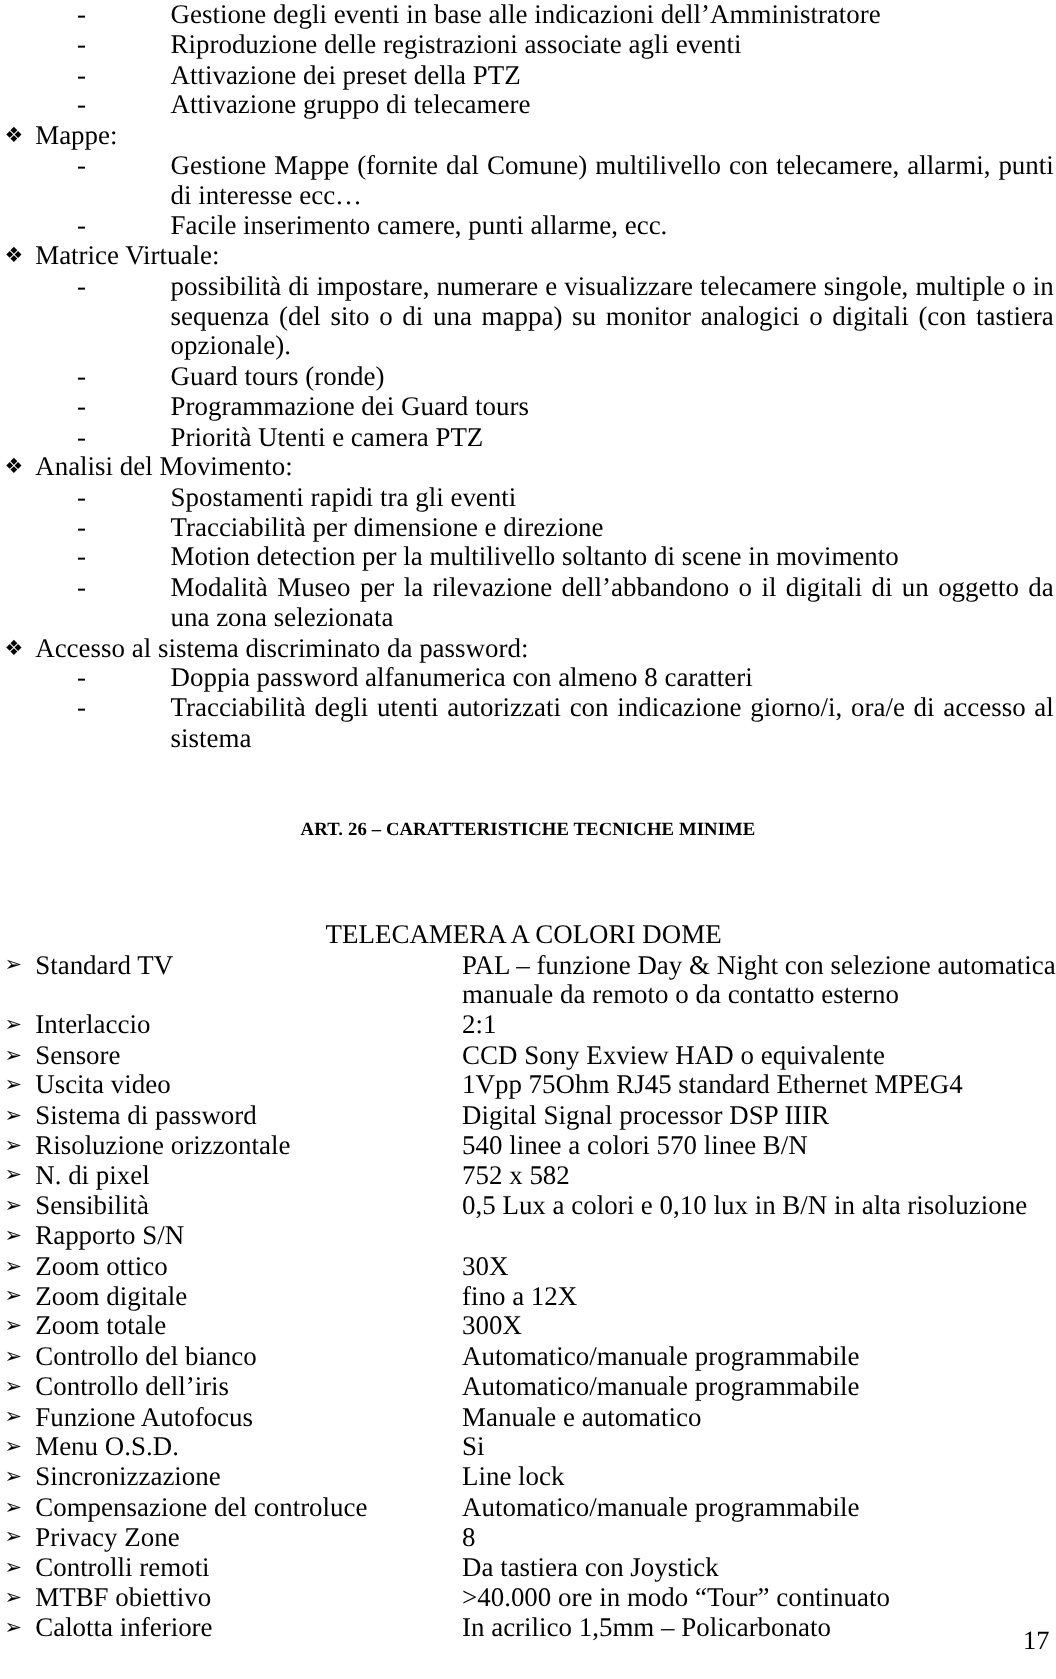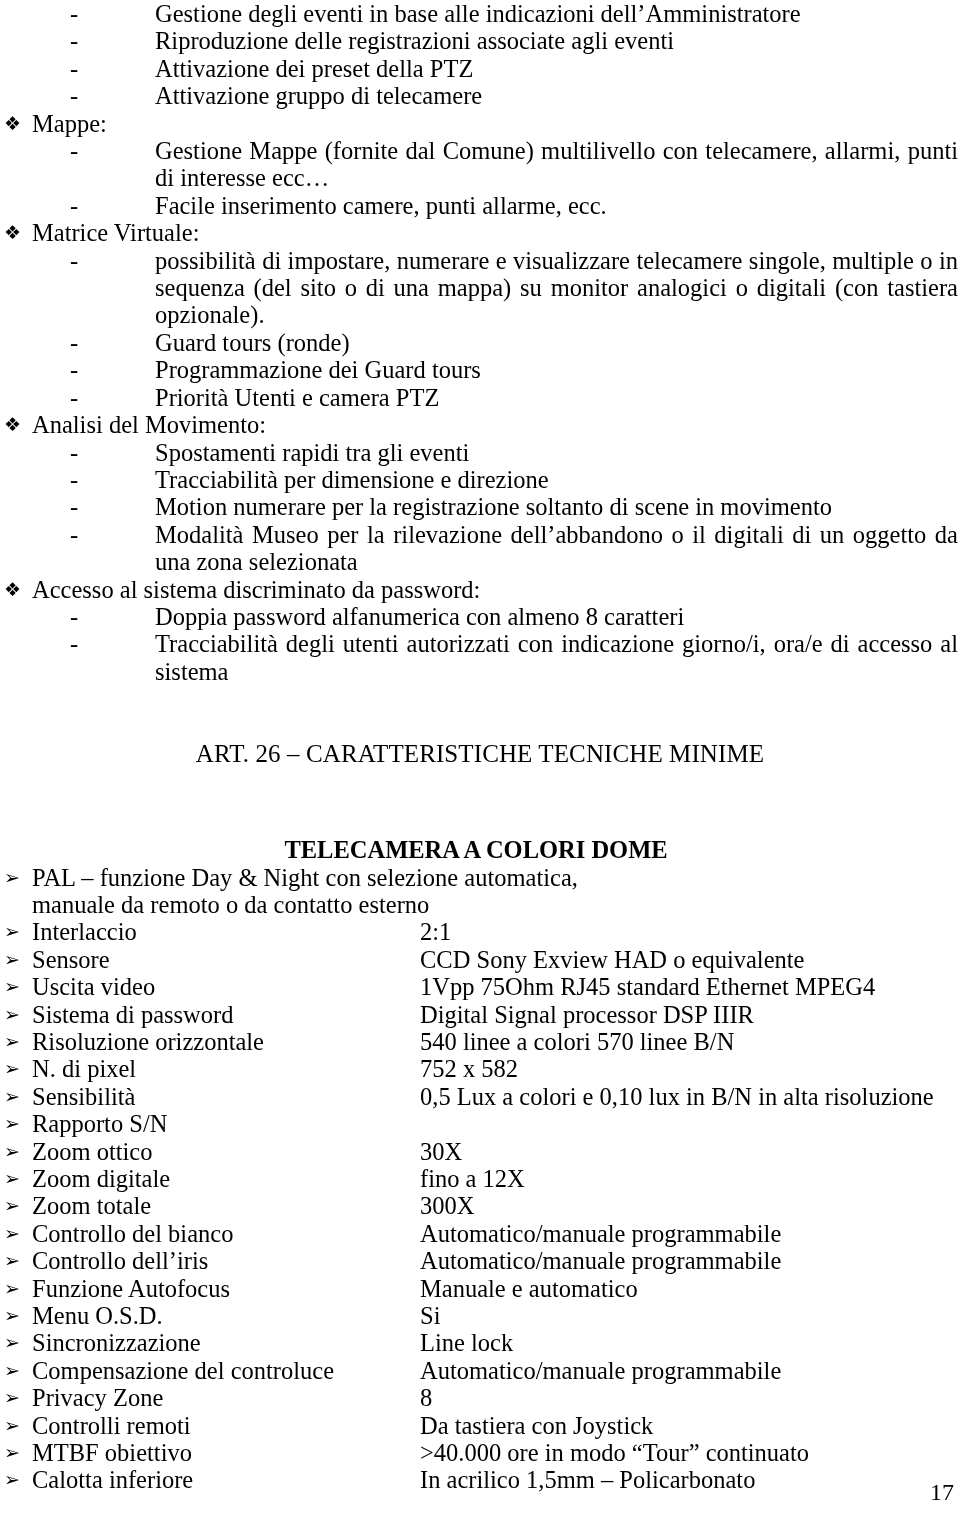--- a/index.html
+++ b/index.html
@@ -64,29 +64,29 @@
     text-align-last: left;
     padding-right: 2px;
     font-family: Liberation Serif, serif;
   }
   .lvl-dash > .txt { display: block; }
 
   
   .heading-center {
     margin: 0;
     text-align: center;
+    font-weight: bold;
+    font-size: 17px;
+    line-height: 27.4px;
+    letter-spacing: 0.1px;
+  }
+  .heading-sub {
+    margin: 0;
+    text-align: center;
     font-weight: normal;
-    font-size: 25px;
-    line-height: 27.4px;
-    letter-spacing: 0.1px;
-  }
-  .heading-sub {
-    margin: 0;
-    text-align: center;
-    font-weight: bold;
     font-size: 24.5px;
     line-height: 27.4px;
     padding-right: 8px;
   }
 
   .spacer-27 { height: 27.4px; }
   .spacer-14 { height: 14px; }
 
   
   .spec-table {
@@ -187,21 +187,21 @@
       <div class="lvl-dash">
         <span class="marker">-</span>
         <span class="txt">Spostamenti rapidi tra gli eventi</span>
       </div>
       <div class="lvl-dash">
         <span class="marker">-</span>
         <span class="txt">Tracciabilità per dimensione e direzione</span>
       </div>
       <div class="lvl-dash">
         <span class="marker">-</span>
-        <span class="txt">Motion numerare per la registrazione soltanto di scene in movimento</span>
+        <span class="txt">Motion detection per la multilivello soltanto di scene in movimento</span>
       </div>
       <div class="lvl-dash justify">
         <span class="marker">-</span>
         <span class="txt">Modalità Museo per la rilevazione dell’abbandono o il digitali di un oggetto da una zona selezionata</span>
       </div>
       <div class="lvl-diamond"><span class="marker">❖</span><span>Accesso al sistema discriminato da password:</span></div>
       <div class="lvl-dash">
         <span class="marker">-</span>
         <span class="txt">Doppia password alfanumerica con almeno 8 caratteri</span>
       </div>
@@ -216,21 +216,21 @@
 
   <h1 class="heading-center">ART. 26 – CARATTERISTICHE TECNICHE MINIME</h1>
 
   <div class="spacer-27"></div>
   <div class="spacer-27"></div>
   <div class="spacer-14"></div>
 
   <h2 class="heading-sub">TELECAMERA A COLORI DOME</h2>
 
   <div class="spec-table" id="spec-table">
-      <div class="spec-row"><span class="marker">➢</span><span class="spec-value"><span class="vline">PAL – funzione Day &amp; Night con selezione automatica,</span><span class="vline">manuale da remoto o da contatto esterno</span></span></div>
+      <div class="spec-row"><span class="marker">➢</span><span class="spec-label">Standard TV</span><span class="spec-value"><span class="vline">PAL – funzione Day &amp; Night con selezione automatica,</span><span class="vline">manuale da remoto o da contatto esterno</span></span></div>
       <div class="spec-row"><span class="marker">➢</span><span class="spec-label">Interlaccio</span><span class="spec-value"><span class="vline">2:1</span></span></div>
       <div class="spec-row"><span class="marker">➢</span><span class="spec-label">Sensore</span><span class="spec-value"><span class="vline">CCD Sony Exview HAD o equivalente</span></span></div>
       <div class="spec-row"><span class="marker">➢</span><span class="spec-label">Uscita video</span><span class="spec-value"><span class="vline">1Vpp 75Ohm RJ45 standard Ethernet MPEG4</span></span></div>
       <div class="spec-row"><span class="marker">➢</span><span class="spec-label">Sistema di password</span><span class="spec-value"><span class="vline">Digital Signal processor DSP IIIR</span></span></div>
       <div class="spec-row"><span class="marker">➢</span><span class="spec-label">Risoluzione orizzontale</span><span class="spec-value"><span class="vline">540 linee a colori 570 linee B/N</span></span></div>
       <div class="spec-row"><span class="marker">➢</span><span class="spec-label">N. di pixel</span><span class="spec-value"><span class="vline">752 x 582</span></span></div>
       <div class="spec-row"><span class="marker">➢</span><span class="spec-label">Sensibilità</span><span class="spec-value"><span class="vline">0,5 Lux a colori e 0,10 lux in B/N in alta risoluzione</span></span></div>
       <div class="spec-row"><span class="marker">➢</span><span class="spec-label">Rapporto S/N</span></div>
       <div class="spec-row"><span class="marker">➢</span><span class="spec-label">Zoom ottico</span><span class="spec-value"><span class="vline">30X</span></span></div>
       <div class="spec-row"><span class="marker">➢</span><span class="spec-label">Zoom digitale</span><span class="spec-value"><span class="vline">fino a 12X</span></span></div>

